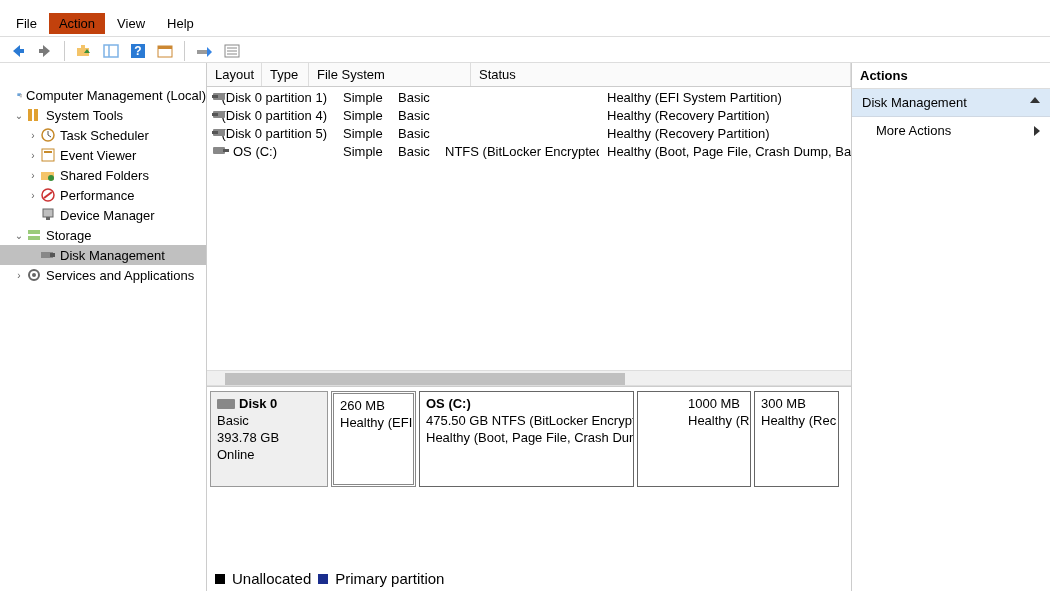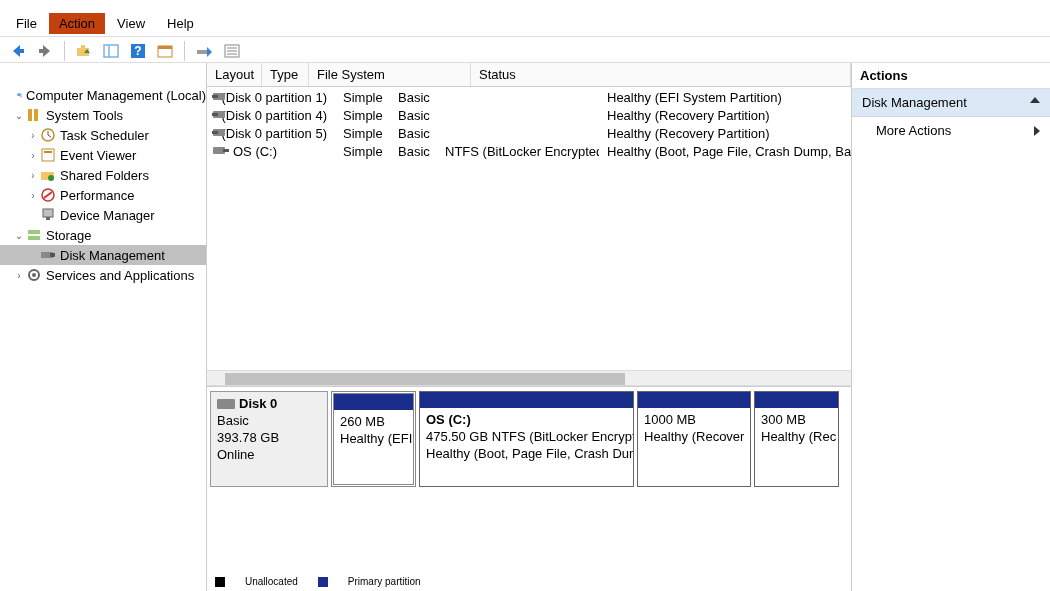--- a/index.html
+++ b/index.html
@@ -158,34 +158,34 @@
     padding:4px 6px;
     line-height:1.3;
   }
   .disklabel b { display:flex; align-items:center; gap:4px; }
   .disklabel .dl-icon {
     width:18px;height:10px;background:#888;border-radius:1px;display:inline-block;
   }
   .parts { flex:1; display:flex; gap:3px; overflow:hidden; }
   .part {
     border:1px solid #666;
-    display:flex; flex-direction:column;
+    display:flex; flex-direction:row;
     overflow:hidden;
   }
   .part .stripe { height:16px; background:#1a2d8d; }
   .part .pbody { padding:4px 6px; line-height:1.3; white-space:nowrap; }
   .part.sel {
     border:3px double #888;
   }
   
   .legend {
     position:absolute; left:8px; bottom:0px;
-    display:flex; align-items:center; gap:20px;
+    display:flex; align-items:center; gap:7px;
     padding:4px 0;
-    font-size:10px;
+    font-size:15px;
   }
   .legbox { width:10px; height:10px; display:inline-block; }
 
   
   .actions {
     width:198px;
     background:#fff;
   }
   .actions-hdr {
     padding:5px 8px;
@@ -443,21 +443,21 @@
         </div>
         <div class="parts" id="parts">
             <div class="part sel" style="width: 85px;">
               <div class="stripe"></div>
               <div class="pbody"><span>260 MB</span><br><span>Healthy (EFI S</span></div>
             </div>
             <div class="part" style="width: 215px;">
               <div class="stripe"></div>
               <div class="pbody"><b>OS  (C:)</b><br><span>475.50 GB NTFS (BitLocker Encrypte</span><br><span>Healthy (Boot, Page File, Crash Dum</span></div>
             </div>
-            <div class="part" style="width: 114px;">
+            <div class="part" style="width: 114px; padding-left: 44px;">
               <div class="stripe"></div>
               <div class="pbody"><span>1000 MB</span><br><span>Healthy (Recover</span></div>
             </div>
             <div class="part" style="width: 85px;">
               <div class="stripe"></div>
               <div class="pbody"><span>300 MB</span><br><span>Healthy (Rec</span></div>
             </div>
           </div>
       </div>
       <div style="height:84px"></div>

